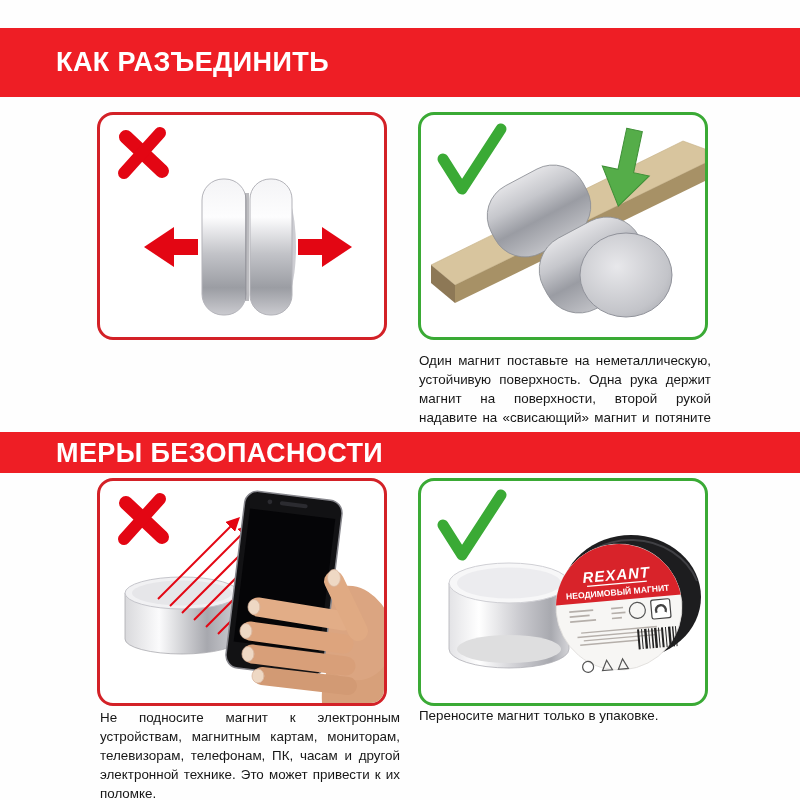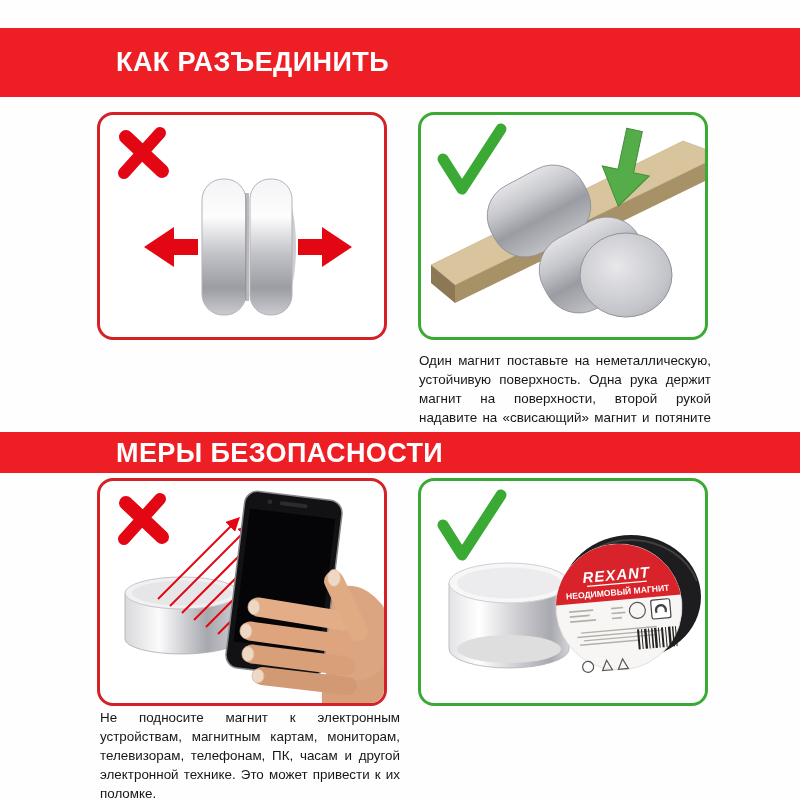--- a/index.html
+++ b/index.html
@@ -2,21 +2,21 @@
 <html><head>
 <meta charset="utf-8">
 <style>
   html,body { margin:0; padding:0; background:#ffffff; }
   body { width:800px; height:800px; font-family:"Liberation Sans", sans-serif; }
   .page { position:relative; width:800px; height:800px; background:#fefefe; overflow:hidden; }
 
   .banner {
     position:absolute; left:0; width:800px; background:#ee1e25; color:#ffffff;
     font-weight:bold; display:flex; flex-direction:column; justify-content:center;
-    padding-left:116px; box-sizing:border-box; letter-spacing:0.4px;
+    padding-left:56px; box-sizing:border-box; letter-spacing:0.4px;
   }
   #banner1 { top:28px; height:69px; font-size:27px; line-height:31px; }
   #banner2 { top:432px; height:41px; font-size:27px; line-height:28px; }
 
   .panel {
     position:absolute; width:290px; height:228px; border-radius:16px;
     background:#ffffff; box-sizing:border-box; overflow:hidden;
   }
   .panel.red   { border:3px solid #d32127; }
   .panel.green { border:3px solid #3aaa35; }
@@ -253,14 +253,15 @@
             <circle cx="162" cy="183" r="5.5"></circle>
             <path d="M176 188 l5 -10 l5 10 z"></path>
             <path d="M192 188 l5 -10 l5 10 z"></path>
           </g>
         </g>
       </g>
     </svg>
   </div>
 
   <div class="caption just" id="cap-bl">Не подносите магнит к электронным устройствам, магнитным картам, мониторам, телевизорам, телефонам, ПК, часам и другой электронной технике. Это может привести к их поломке.</div>
+  <div class="caption" id="cap-br">Переносите магнит только в упаковке.</div>
 
 </div>
 
 </body></html>

